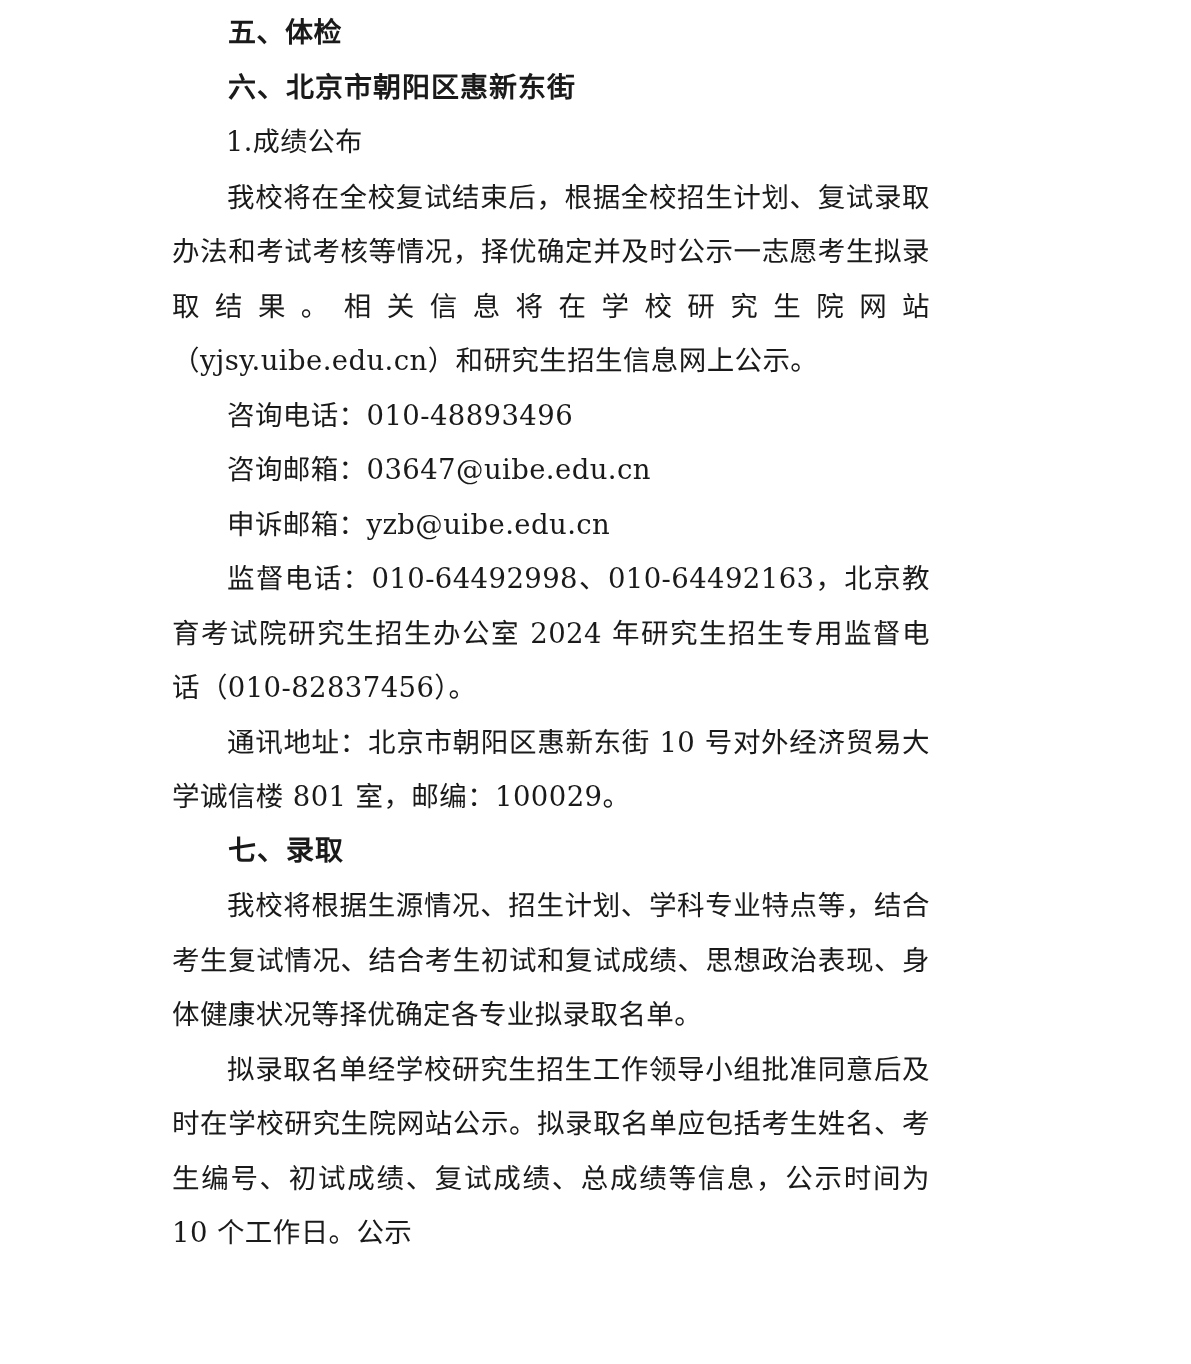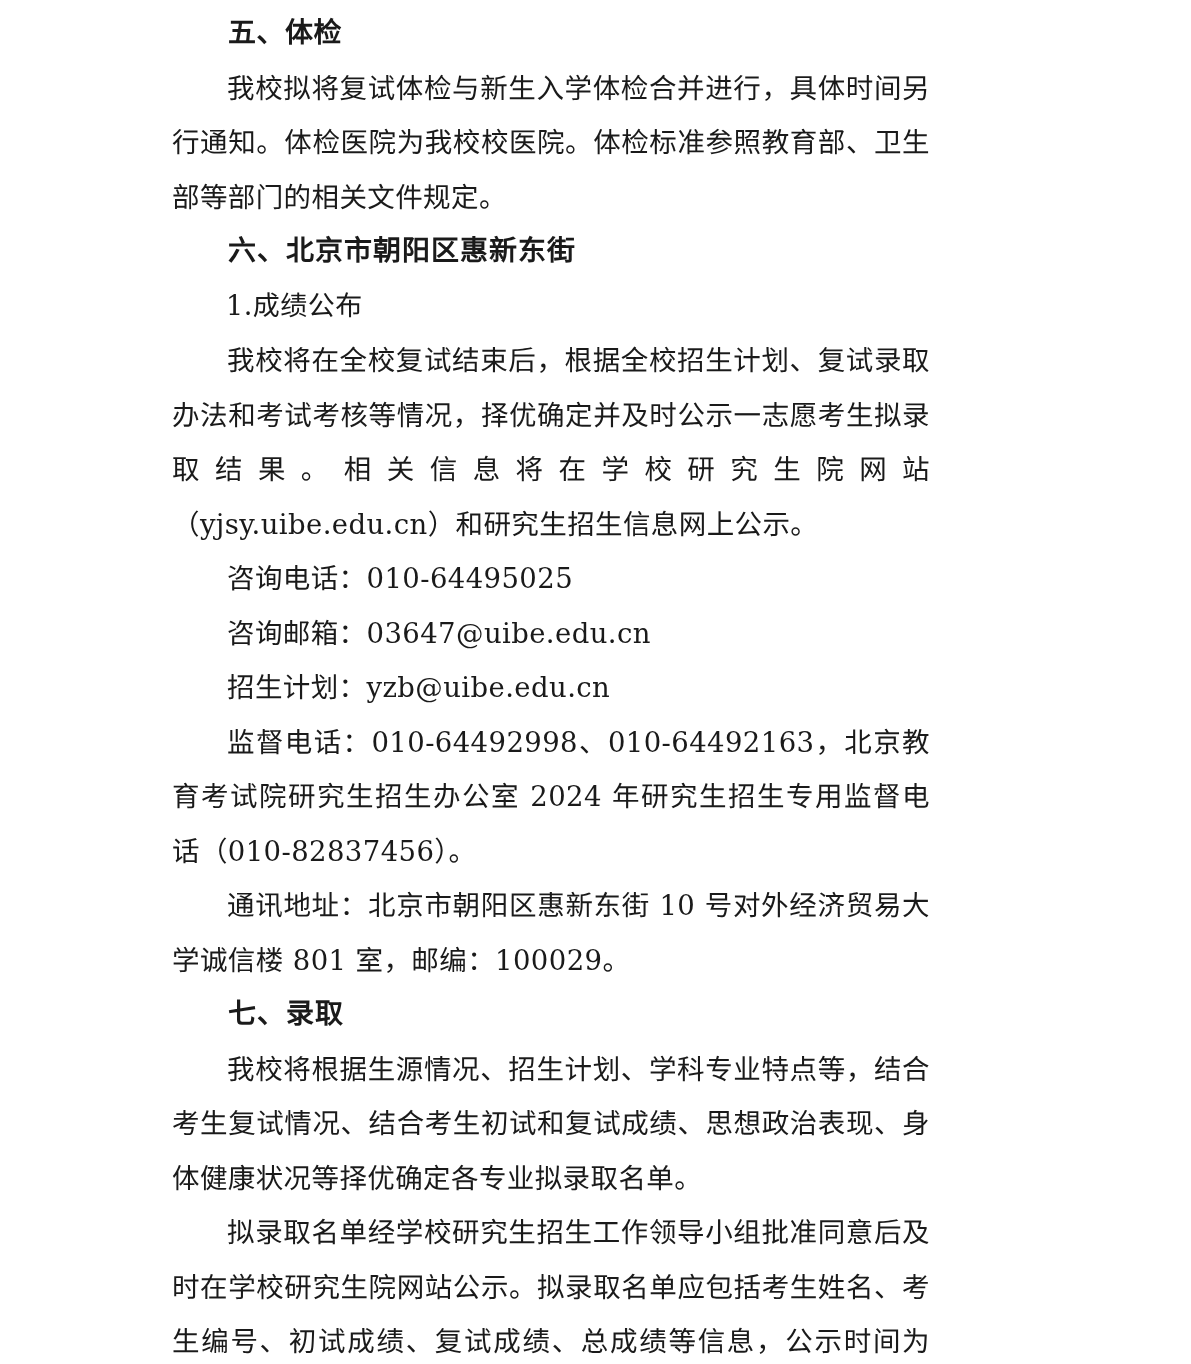--- a/index.html
+++ b/index.html
@@ -61,34 +61,33 @@
   }
 </style>
 </head>
 <body>
 
 <div class="page">
   <div class="doc-body">
 
     <h2 class="heading heading-1">五、体检</h2>
 
-    <p class="para">我校拟将复试体检与新生入学体检合并进行，具体时间另行通知。体检医院为我校校医院。体检标准参照教育部、卫生部等部门的相关文件规定。</p>
 
     <h2 class="heading">六、北京市朝阳区惠新东街</h2>
 
     <h3 class="sub-heading">1.成绩公布</h3>
 
     <p class="para">我校将在全校复试结束后，根据全校招生计划、复试录取办法和考试考核等情况，择优确定并及时公示一志愿考生拟录取结果。相关信息将在学校研究生院网站（yjsy.uibe.edu.cn）和研究生招生信息网上公示。</p>
 
 
-    <p class="contact">咨询电话：010-64495025</p>
+    <p class="contact">咨询电话：010-48893496</p>
 
     <p class="contact">咨询邮箱：03647@uibe.edu.cn</p>
 
-    <p class="contact">招生计划：yzb@uibe.edu.cn</p>
+    <p class="contact">申诉邮箱：yzb@uibe.edu.cn</p>
 
     <p class="para">监督电话：010-64492998、010-64492163，北京教育考试院研究生招生办公室 2024 年研究生招生专用监督电话（010-82837456）。</p>
 
     <p class="para">通讯地址：北京市朝阳区惠新东街 10 号对外经济贸易大学诚信楼 801 室，邮编：100029。</p>
 
     <h2 class="heading">七、录取</h2>
 
 
     <p class="para">我校将根据生源情况、招生计划、学科专业特点等，结合考生复试情况、结合考生初试和复试成绩、思想政治表现、身体健康状况等择优确定各专业拟录取名单。</p>
 

